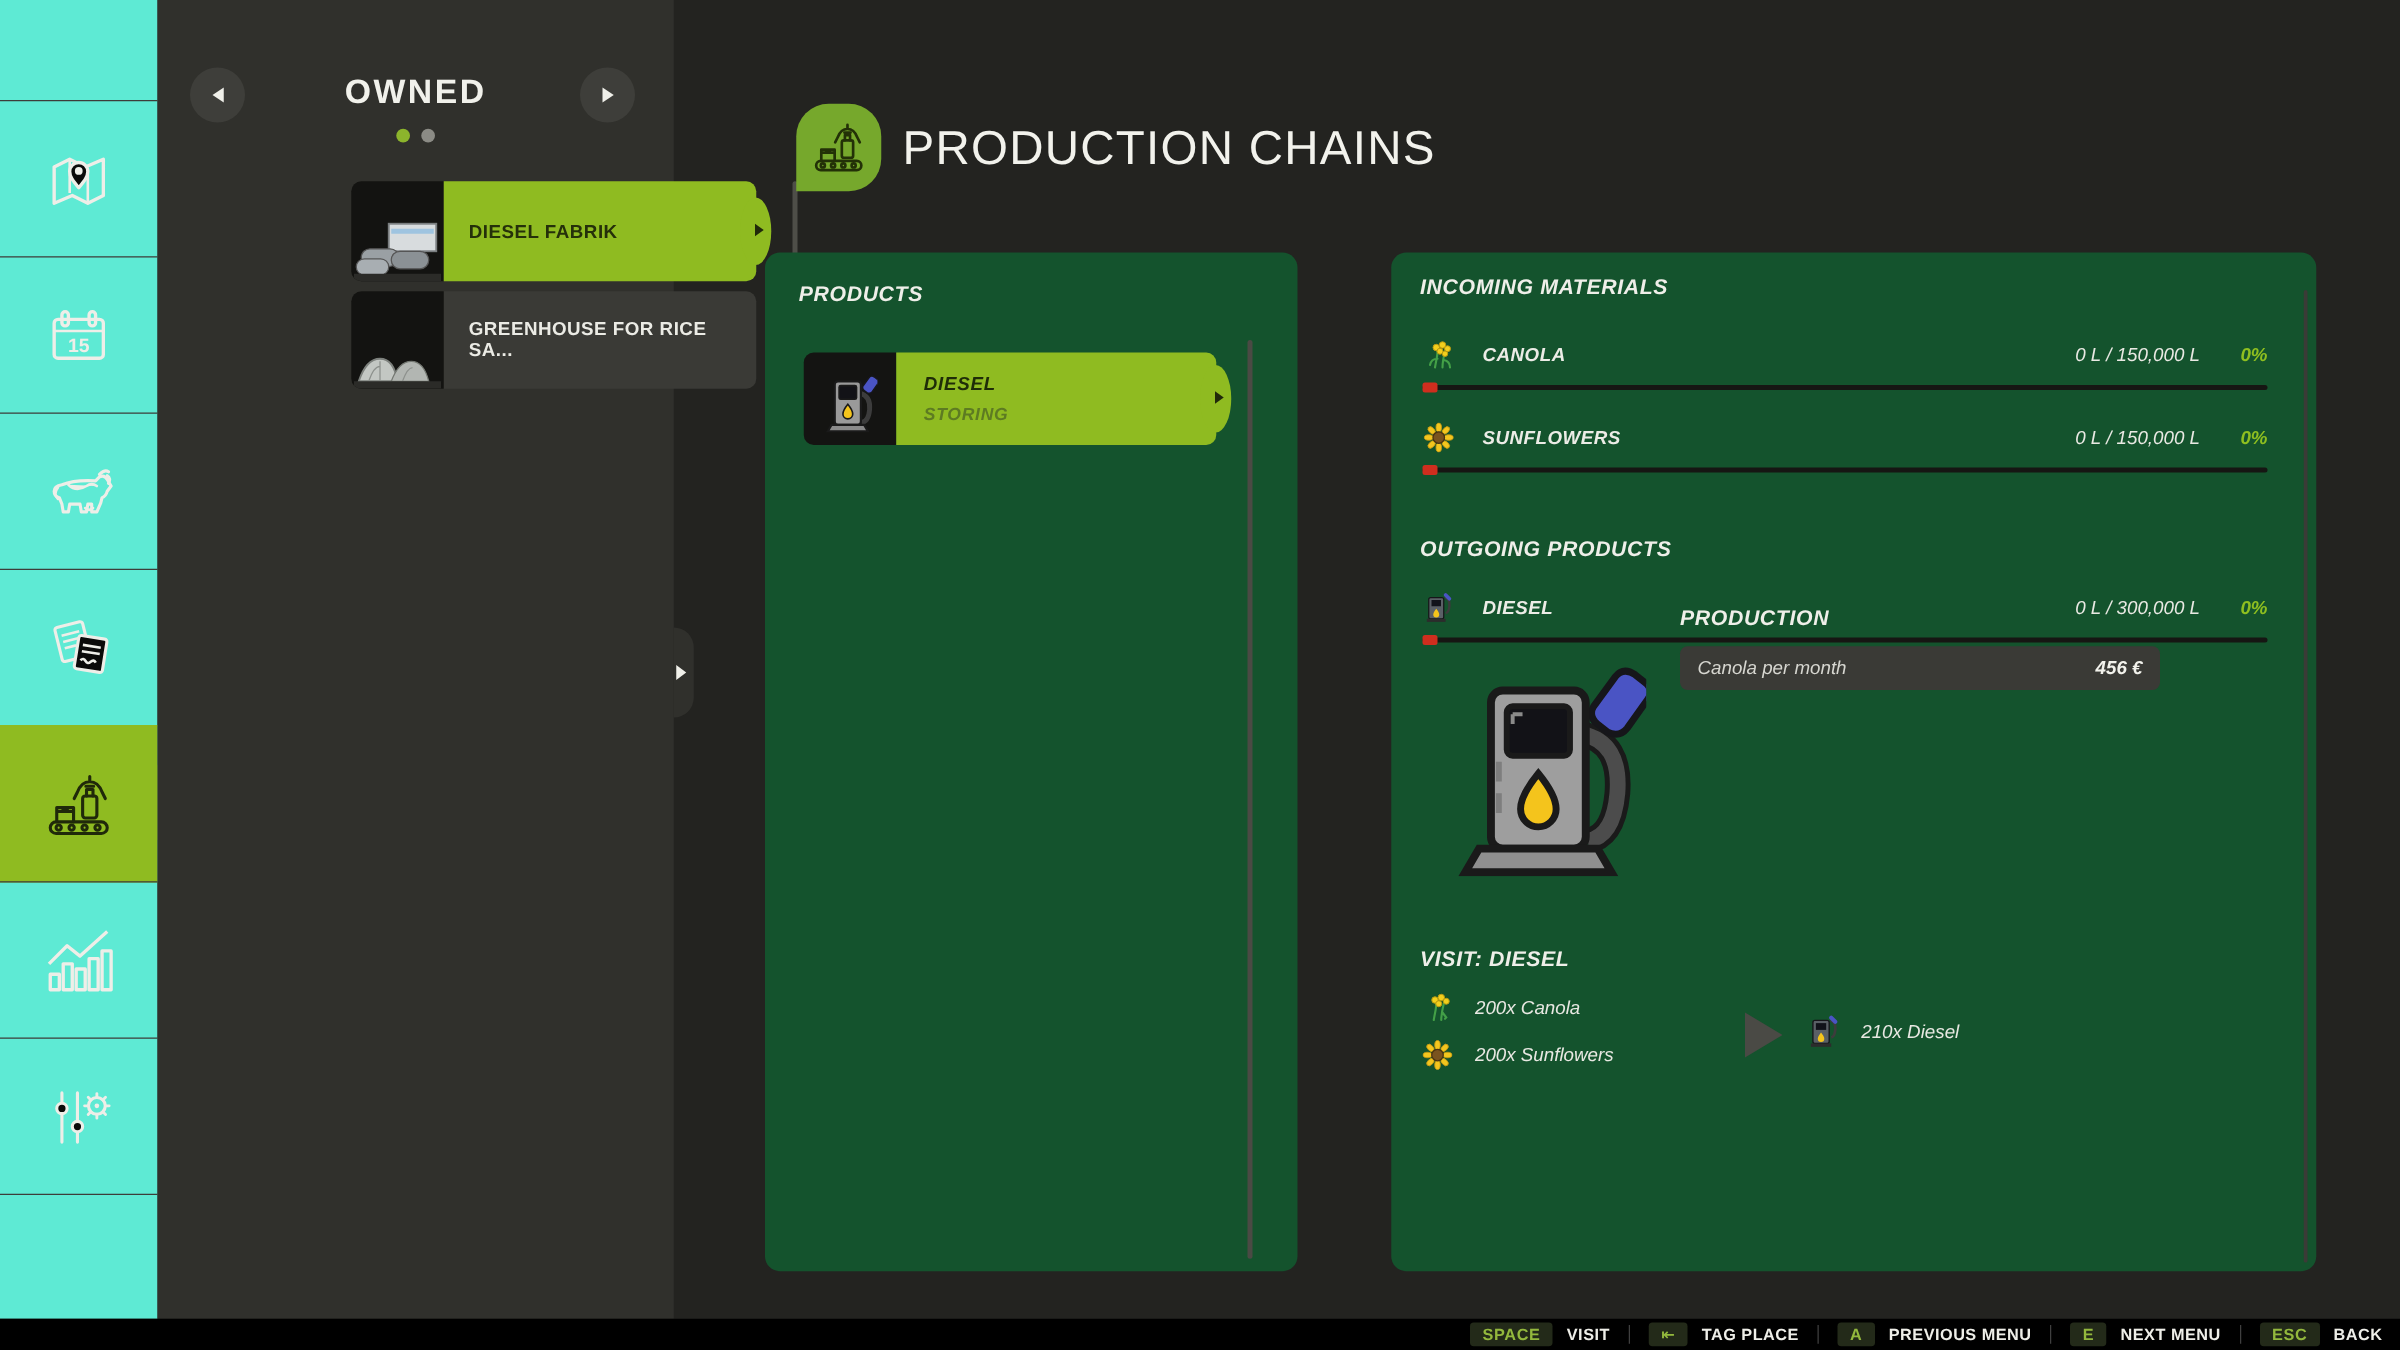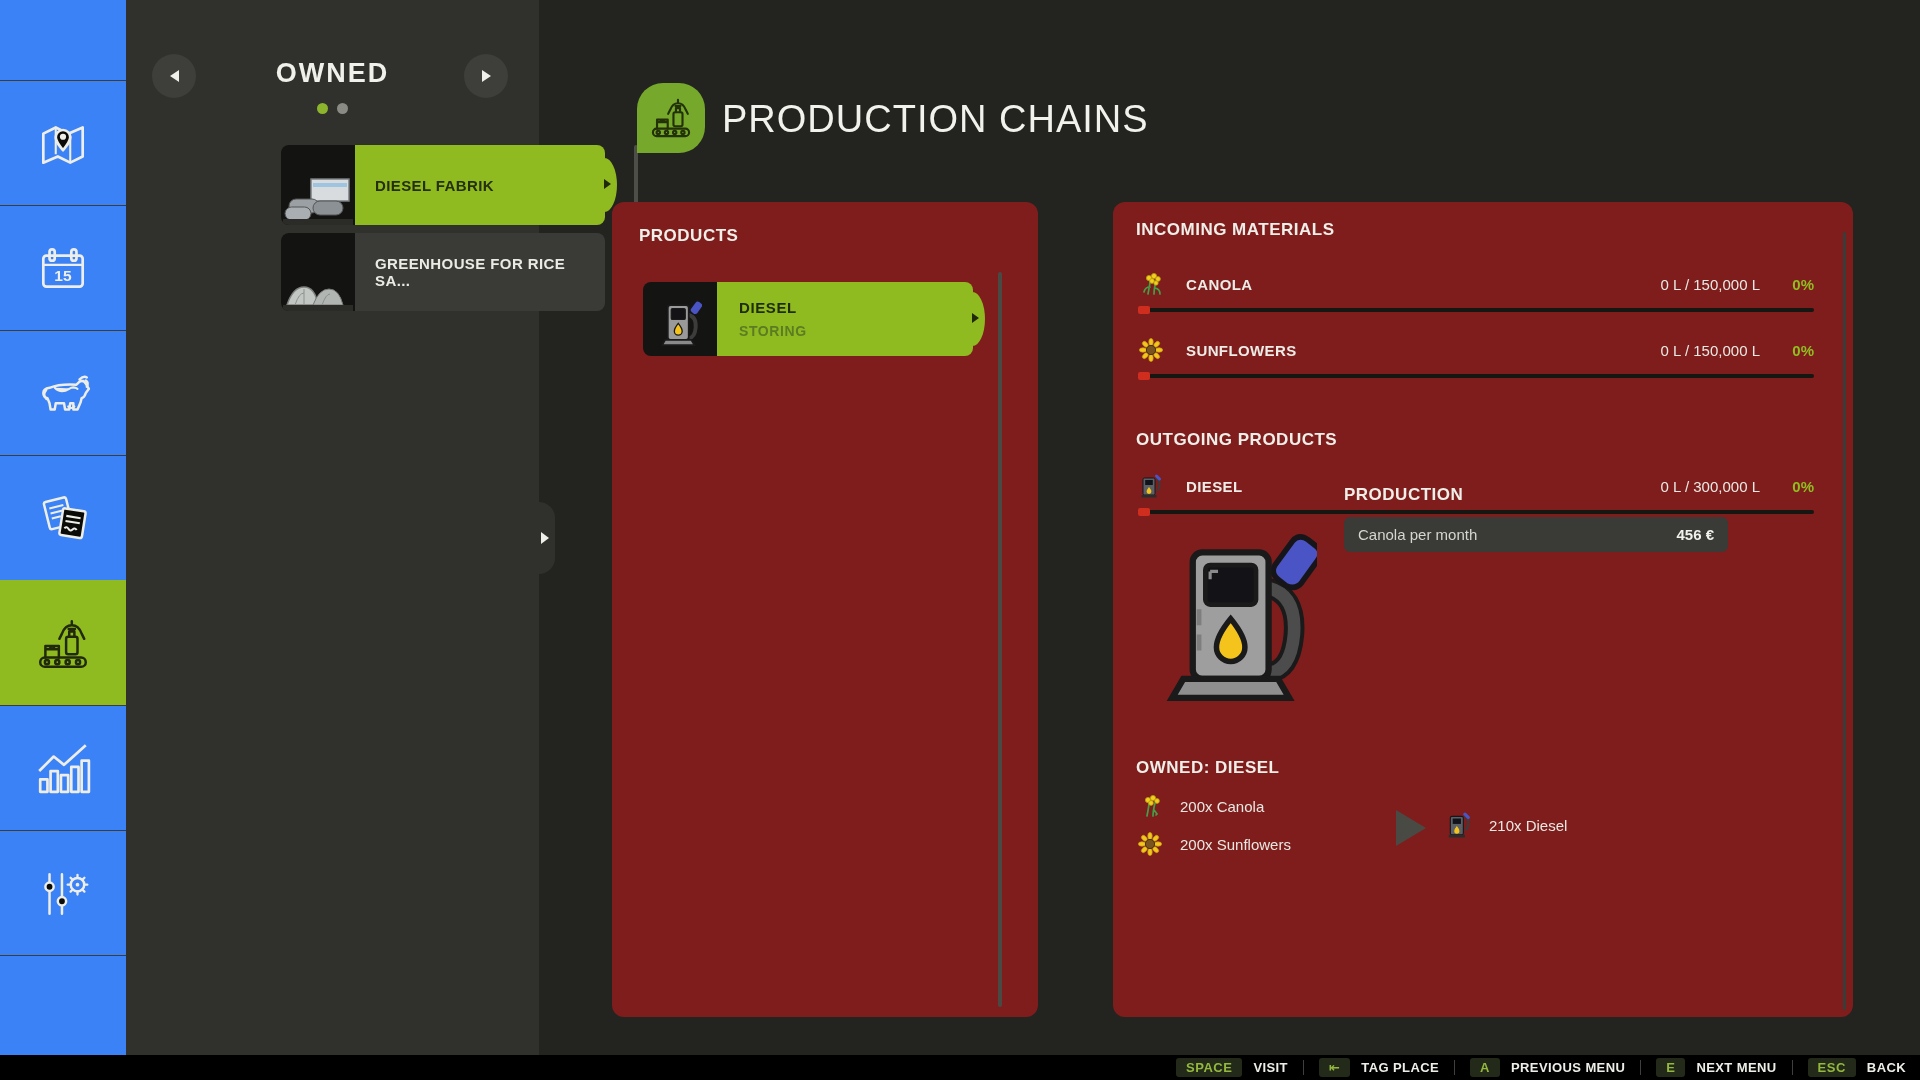--- a/index.html
+++ b/index.html
@@ -6,21 +6,21 @@
   body{
     width:1920px;height:1080px;overflow:hidden;
     background:#232320;
     font-family:"Liberation Sans","DejaVu Sans",sans-serif;
     -webkit-font-smoothing:antialiased;
     position:relative;
   }
   .abs{position:absolute;}
 
   
-  .iconbar{left:0;top:0;width:126px;height:1055px;background:#3b82f6;}
+  .iconbar{left:0;top:0;width:126px;height:1055px;background:#5eead4;}
   .icell{position:absolute;left:0;width:126px;height:125px;border-top:1px solid #3d3d39;
          display:flex;align-items:center;justify-content:center;}
   .icell.active{background:#8fbb21;border-top:1px solid #8fbb21;}
   .icell svg{display:block;}
   .side-bump{left:126px;top:612px;width:15px;height:60px;background:#8fbb21;
              border-radius:0 30px 30px 0;}
   .side-bump .tri{position:absolute;left:1px;top:24px;width:0;height:0;
                   border-left:8px solid #20290a;border-top:6px solid transparent;border-bottom:6px solid transparent;}
 
   
@@ -51,21 +51,21 @@
   .panel-handle{left:539px;top:502px;width:16px;height:72px;background:#30302c;border-radius:0 36px 36px 0;}
   .panel-handle .tri{position:absolute;left:2px;top:30px;width:0;height:0;
                      border-left:8px solid #f0f0ea;border-top:6px solid transparent;border-bottom:6px solid transparent;}
 
   
   .hdr-icon{left:637px;top:83px;width:68px;height:70px;background:#76a82c;
             border-radius:26px 26px 26px 0;display:flex;align-items:center;justify-content:center;}
   .page-title{left:722px;top:98px;font-size:38px;color:#f2f2ec;letter-spacing:1px;font-weight:500;}
 
   
-  .panel{background:#7f1d1d;border-radius:12px;}
+  .panel{background:#14532d;border-radius:12px;font-style:italic;}
   .panel-h{position:absolute;font-size:17px;font-weight:bold;color:#efefe9;letter-spacing:.5px;}
 
   
   .products{left:612px;top:202px;width:426px;height:815px;}
   .prod-card{position:absolute;left:31px;top:80px;width:330px;height:74px;display:flex;cursor:pointer;}
   .prod-thumb{width:74px;background:#141412;border-radius:8px 0 0 8px;flex:none;
               display:flex;align-items:center;justify-content:center;}
   .prod-body{flex:1;background:#8fbb21;border-radius:0 8px 8px 0;position:relative;
              display:flex;flex-direction:column;justify-content:center;gap:7px;padding-left:22px;}
   .prod-name{font-size:15px;font-weight:bold;color:#1f2c08;letter-spacing:.6px;}
@@ -368,21 +368,21 @@
     <path d="M16 110 h60 l7 12 h-74 z" fill="#8f8f8f" stroke="#1a1a1a" stroke-width="4"></path>
   </svg>
   <div class="panel-h" style="left:231px;top:283px;">PRODUCTION</div>
   <div class="ptable">
     <div class="prow">
       <span>Canola per month</span>
       <span class="val">456 €</span>
     </div>
   </div>
 
-  <div class="panel-h" style="left:23px;top:556px;">OWNED: DIESEL</div>
+  <div class="panel-h" style="left:23px;top:556px;">VISIT: DIESEL</div>
   <div class="rcp-row" style="top:592px;">
     <span>
       <svg width="24" height="24" viewBox="0 0 24 24">
         <path d="M9 22 C10 16 11 13 11 9 M15 22 C15 17 16 13 17 9 M16 16 l3 4 l-1 1" stroke="#43a047" stroke-width="1.7" fill="none" stroke-linecap="round"></path>
         <g fill="#f2cf1d" stroke="#b89a10" stroke-width=".8">
           <circle cx="10" cy="6" r="2.6"></circle>
             <circle cx="15" cy="4" r="2.6"></circle>
           <circle cx="19" cy="7" r="2.4"></circle>
             <circle cx="13" cy="9" r="2.4"></circle>
         </g>

